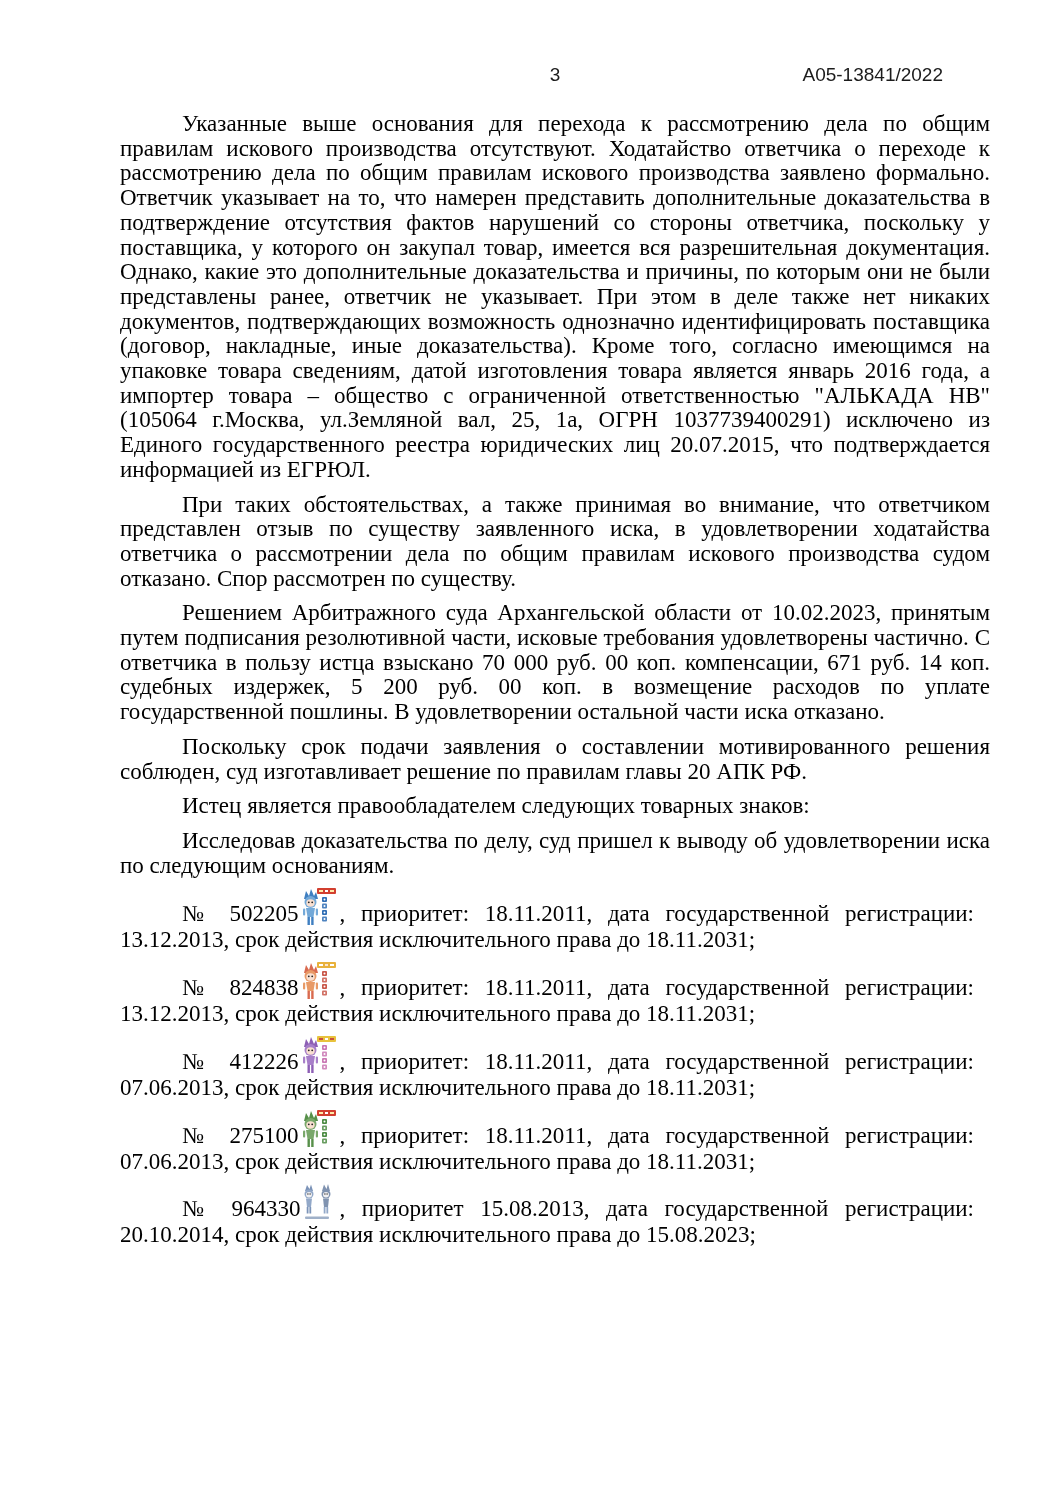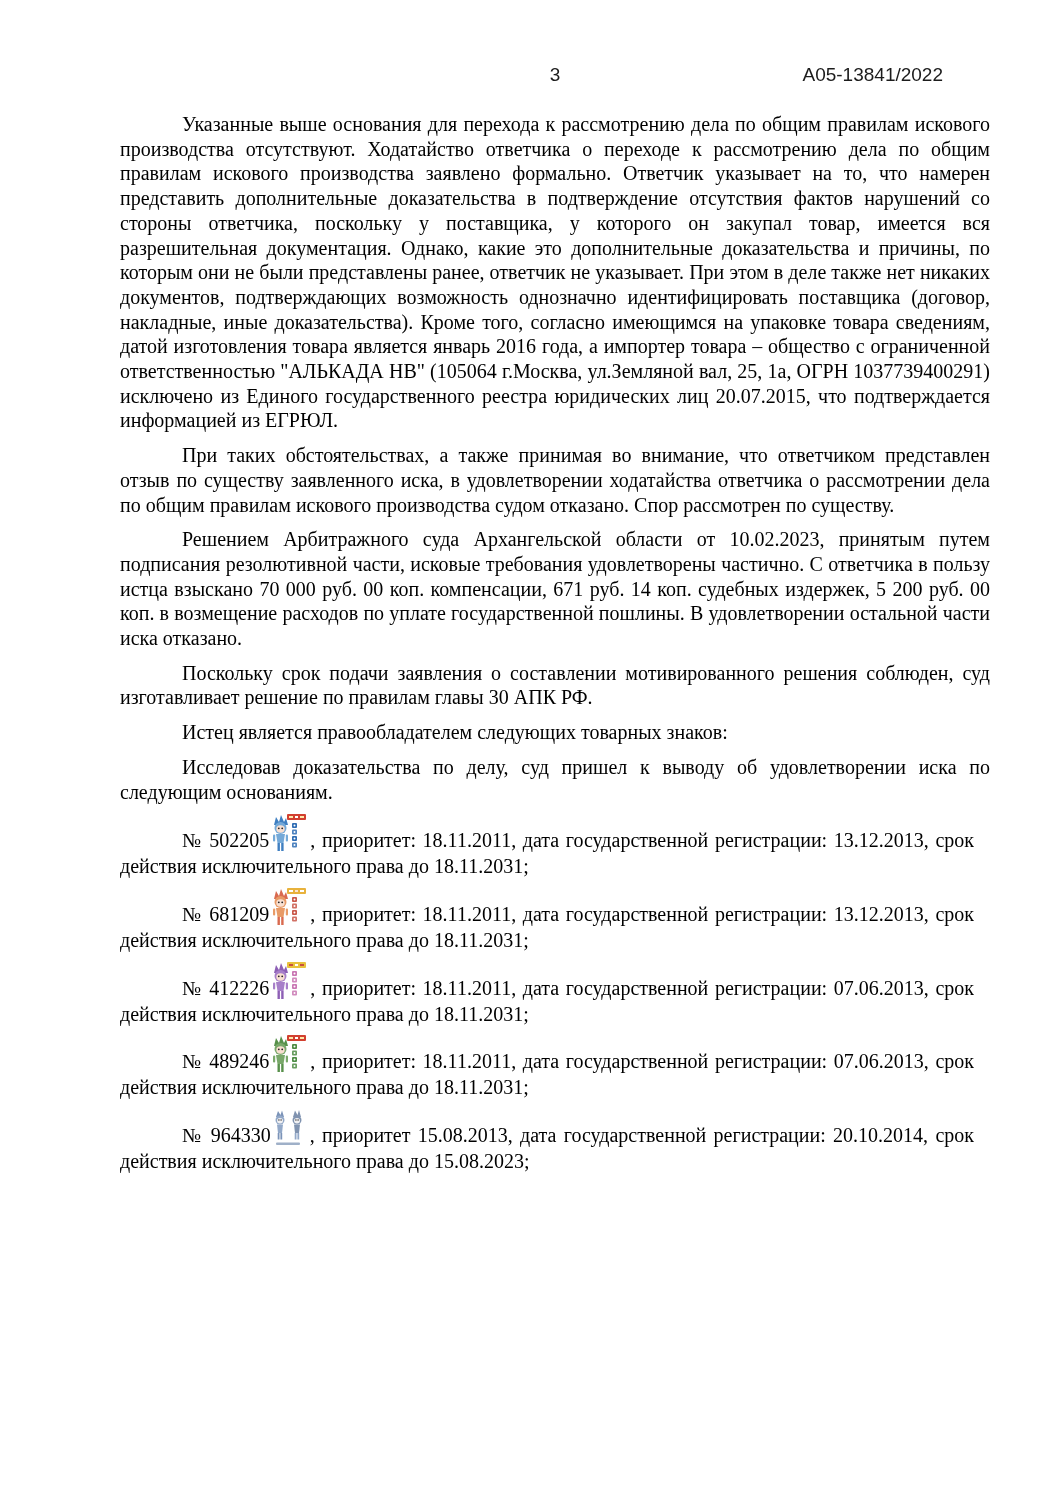--- a/index.html
+++ b/index.html
@@ -36,21 +36,21 @@
     right: 47px;
     top: 0;
     text-align: right;
   }
   .content {
     position: absolute;
     top: 112px;
     left: 120px;
     width: 870px;
     font-family: "Liberation Serif", "DejaVu Serif", serif;
-    font-size: 20px;
+    font-size: 23px;
     line-height: 24.7px;
     text-align: justify;
     color: #000000;
   }
   .para {
     margin: 0 0 10px 0;
     text-indent: 62px;
   }
   .tm-para {
     margin: 0 16px 9px 0;
@@ -70,21 +70,21 @@
   <div class="header">
     <span class="page-num">3</span>
     <span class="case-num">А05-13841/2022</span>
   </div>
 
   <div class="content">
 
     <p class="para">Указанные выше основания для перехода к рассмотрению дела по общим правилам искового производства отсутствуют. Ходатайство ответчика о переходе к рассмотрению дела по общим правилам искового производства заявлено формально. Ответчик указывает на то, что намерен представить дополнительные доказательства в подтверждение отсутствия фактов нарушений со стороны ответчика, поскольку у поставщика, у которого он закупал товар, имеется вся разрешительная документация. Однако, какие это дополнительные доказательства и причины, по которым они не были представлены ранее, ответчик не указывает. При этом в деле также нет никаких документов, подтверждающих возможность однозначно идентифицировать поставщика (договор, накладные, иные доказательства). Кроме того, согласно имеющимся на упаковке товара сведениям, датой изготовления товара является январь 2016 года, а импортер товара – общество с ограниченной ответственностью "АЛЬКАДА НВ" (105064 г.Москва, ул.Земляной вал, 25, 1а, ОГРН 1037739400291) исключено из Единого государственного реестра юридических лиц 20.07.2015, что подтверждается информацией из ЕГРЮЛ.</p>
     <p class="para">При таких обстоятельствах, а также принимая во внимание, что ответчиком представлен отзыв по существу заявленного иска, в удовлетворении ходатайства ответчика о рассмотрении дела по общим правилам искового производства судом отказано. Спор рассмотрен по существу.</p>
     <p class="para">Решением Арбитражного суда Архангельской области от 10.02.2023, принятым путем подписания резолютивной части, исковые требования удовлетворены частично. С ответчика в пользу истца взыскано 70 000 руб. 00 коп. компенсации, 671 руб. 14 коп. судебных издержек, 5 200 руб. 00 коп. в возмещение расходов по уплате государственной пошлины. В удовлетворении остальной части иска отказано.</p>
-    <p class="para">Поскольку срок подачи заявления о составлении мотивированного решения соблюден, суд изготавливает решение по правилам главы 30 АПК РФ.</p>
+    <p class="para">Поскольку срок подачи заявления о составлении мотивированного решения соблюден, суд изготавливает решение по правилам главы 20 АПК РФ.</p>
     <p class="para">Истец является правообладателем следующих товарных знаков:</p>
     <p class="para">Исследовав доказательства по делу, суд пришел к выводу об удовлетворении иска по следующим основаниям.</p>
 
     <p class="tm-para"><span>№ 502205</span><svg class="tm-img" width="36" height="40" viewBox="0 0 36 40">
         <rect x="16" y="0" width="19" height="6" rx="1" fill="#d23f2f"></rect>
         <rect x="18" y="2" width="4" height="2" fill="#ffe9a8"></rect>
         <rect x="24" y="2" width="3" height="2" fill="#ffffff"></rect>
         <rect x="29" y="2" width="4" height="2" fill="#ffe9a8"></rect>
         <path d="M3 11 L5 3 L8 8 L10 1 L13 8 L15 4 L17 11 Z" fill="#3f7fc1"></path>
         <circle cx="9.5" cy="14" r="6" fill="#74a9d8"></circle>
@@ -101,21 +101,21 @@
           <rect x="21" y="15.5" width="5" height="5" rx="1" opacity="0.85" fill="#2f6db4"></rect>
           <rect x="21" y="22" width="5" height="5" rx="1" fill="#2f6db4"></rect>
           <rect x="21" y="28.5" width="5" height="5" rx="1" opacity="0.85" fill="#2f6db4"></rect>
           <circle cx="23.5" cy="11.5" r="1" fill="#ffffff"></circle>
           <circle cx="23.5" cy="18" r="1" fill="#ffffff"></circle>
           <circle cx="23.5" cy="24.5" r="1" fill="#ffffff"></circle>
           <circle cx="23.5" cy="31" r="1" fill="#ffffff"></circle>
         </g>
       </svg><span>, приоритет: 18.11.2011, дата государственной регистрации: 13.12.2013, срок действия исключительного права до 18.11.2031;</span></p>
 
-    <p class="tm-para"><span>№ 681209</span><svg class="tm-img" width="36" height="40" viewBox="0 0 36 40">
+    <p class="tm-para"><span>№ 824838</span><svg class="tm-img" width="36" height="40" viewBox="0 0 36 40">
         <rect x="16" y="0" width="19" height="6" rx="1" fill="#e8b23c"></rect>
         <rect x="18" y="2" width="4" height="2" fill="#ffffff"></rect>
         <rect x="24" y="2" width="3" height="2" fill="#fce4cf"></rect>
         <rect x="29" y="2" width="4" height="2" fill="#ffffff"></rect>
         <path d="M3 11 L5 3 L8 8 L10 1 L13 8 L15 4 L17 11 Z" fill="#d96a4f"></path>
         <circle cx="9.5" cy="14" r="6" fill="#e89a66"></circle>
         <ellipse cx="9.5" cy="15" rx="4.2" ry="3.7" fill="#f8dfd0"></ellipse>
         <circle cx="7.8" cy="14.3" r="0.9" fill="#222222"></circle>
         <circle cx="11.2" cy="14.3" r="0.9" fill="#222222"></circle>
         <path d="M5 20 L14 20 L12.5 29 L6.5 29 Z" fill="#e89a66"></path>
@@ -155,21 +155,21 @@
           <rect x="21" y="15.5" width="5" height="5" rx="1" opacity="0.85" fill="#c977b3"></rect>
           <rect x="21" y="22" width="5" height="5" rx="1" fill="#c977b3"></rect>
           <rect x="21" y="28.5" width="5" height="5" rx="1" opacity="0.85" fill="#c977b3"></rect>
           <circle cx="23.5" cy="11.5" r="1" fill="#ffffff"></circle>
           <circle cx="23.5" cy="18" r="1" fill="#ffffff"></circle>
           <circle cx="23.5" cy="24.5" r="1" fill="#ffffff"></circle>
           <circle cx="23.5" cy="31" r="1" fill="#ffffff"></circle>
         </g>
       </svg><span>, приоритет: 18.11.2011, дата государственной регистрации: 07.06.2013, срок действия исключительного права до 18.11.2031;</span></p>
 
-    <p class="tm-para"><span>№ 489246</span><svg class="tm-img" width="36" height="40" viewBox="0 0 36 40">
+    <p class="tm-para"><span>№ 275100</span><svg class="tm-img" width="36" height="40" viewBox="0 0 36 40">
         <rect x="16" y="0" width="19" height="6" rx="1" fill="#d23f2f"></rect>
         <rect x="18" y="2" width="4" height="2" fill="#ffe9a8"></rect>
         <rect x="24" y="2" width="3" height="2" fill="#ffffff"></rect>
         <rect x="29" y="2" width="4" height="2" fill="#ffe9a8"></rect>
         <path d="M3 11 L5 3 L8 8 L10 1 L13 8 L15 4 L17 11 Z" fill="#57904a"></path>
         <circle cx="9.5" cy="14" r="6" fill="#79a86a"></circle>
         <ellipse cx="9.5" cy="15" rx="4.2" ry="3.7" fill="#f8dfd0"></ellipse>
         <circle cx="7.8" cy="14.3" r="0.9" fill="#222222"></circle>
         <circle cx="11.2" cy="14.3" r="0.9" fill="#222222"></circle>
         <path d="M5 20 L14 20 L12.5 29 L6.5 29 Z" fill="#79a86a"></path>

